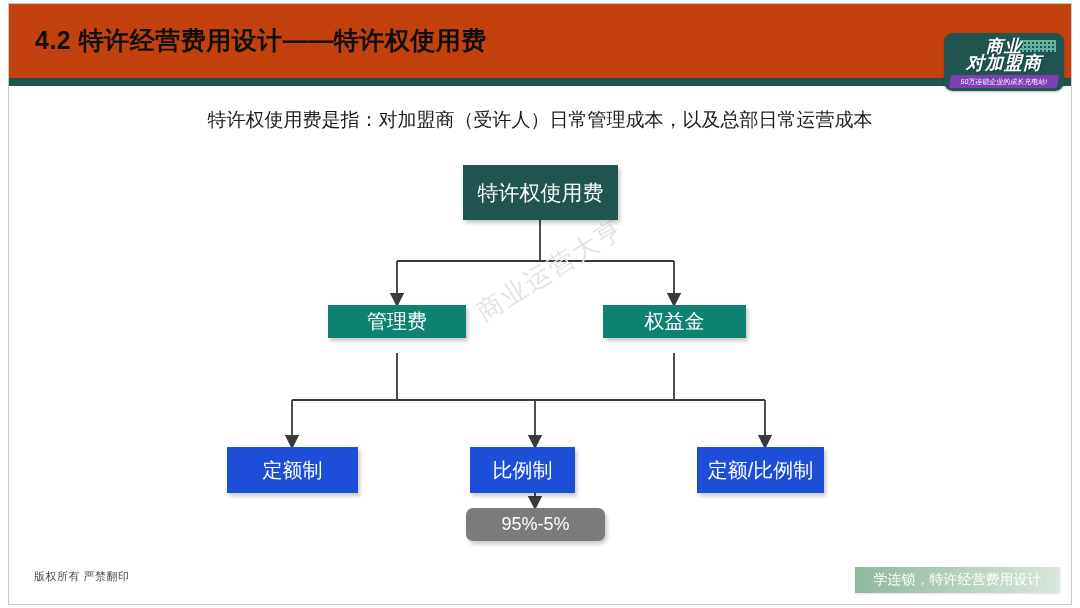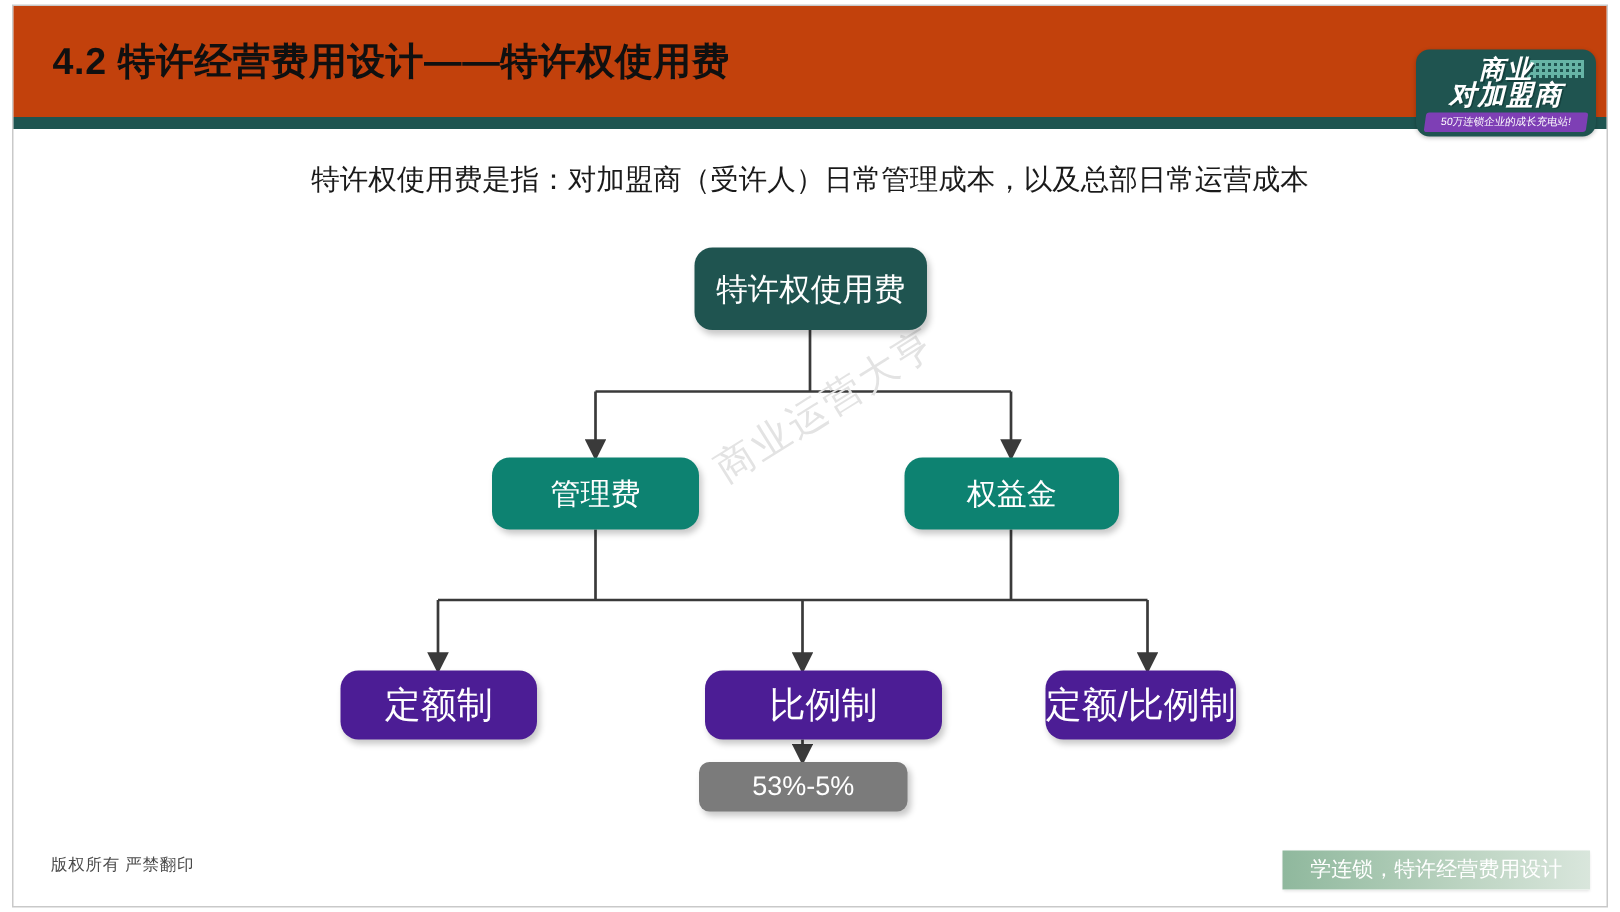--- a/index.html
+++ b/index.html
@@ -159,49 +159,49 @@
     width: 1080px;
     height: 608px;
   }
   .connectors {
     position: absolute;
     left: 0;
     top: 0;
   }
   .node {
     position: absolute;
-    border-radius: 12px;
+    border-radius: 0;
     color: #ffffff;
     display: flex;
     align-items: center;
     justify-content: center;
     box-shadow: 2px 3px 4px rgba(0,0,0,0.22);
     box-sizing: border-box;
     white-space: nowrap;
   }
   .node-root {
     left: 463px; top: 165px; width: 155px; height: 55px;
     background: #1f5450;
     font-size: 21px;
   }
   .node-l2 {
     background: #0d8271;
     font-size: 20px;
-    height: 48px;
+    height: 33px;
     font-family: Liberation Mono, monospace;
   }
   .node-mgmt { left: 328px; top: 305px; width: 138px; }
   .node-equity { left: 603px; top: 305px; width: 143px; }
   .node-l3 {
-    background: #4c1d95;
-    font-size: 24px;
+    background: #1d4ed8;
+    font-size: 20px;
     height: 46px;
   }
   .node-fixed  { left: 227px; top: 447px; width: 131px; }
-  .node-ratio  { left: 470px; top: 447px; width: 158px; font-family: Liberation Mono, monospace; }
+  .node-ratio  { left: 470px; top: 447px; width: 105px; font-family: Liberation Mono, monospace; }
   .node-mixed  { left: 697px; top: 447px; width: 127px; }
   .node-pct {
     left: 466px; top: 508px; width: 139px; height: 33px;
     background: #7b7b7b;
     font-size: 18px;
     border-radius: 7px;
   }
 
   
   .copyright {
@@ -283,18 +283,18 @@
 
     <div class="node node-root">特许权使用费</div>
 
     <div class="node node-l2 node-mgmt">管理费</div>
     <div class="node node-l2 node-equity">权益金</div>
 
     <div class="node node-l3 node-fixed">定额制</div>
     <div class="node node-l3 node-ratio">比例制</div>
     <div class="node node-l3 node-mixed">定额/比例制</div>
 
-    <div class="node node-pct">53%-5%</div>
+    <div class="node node-pct">95%-5%</div>
   </div>
 
   <div class="copyright">版权所有 严禁翻印</div>
   <div class="cta-banner">学连锁，特许经营费用设计</div>
 </div>
 
 </body></html>

